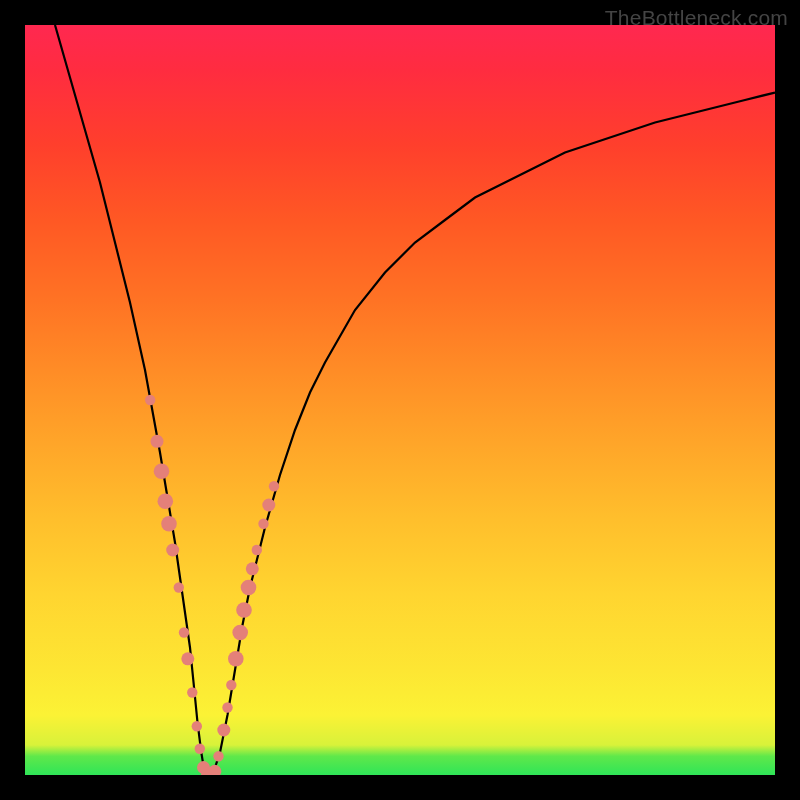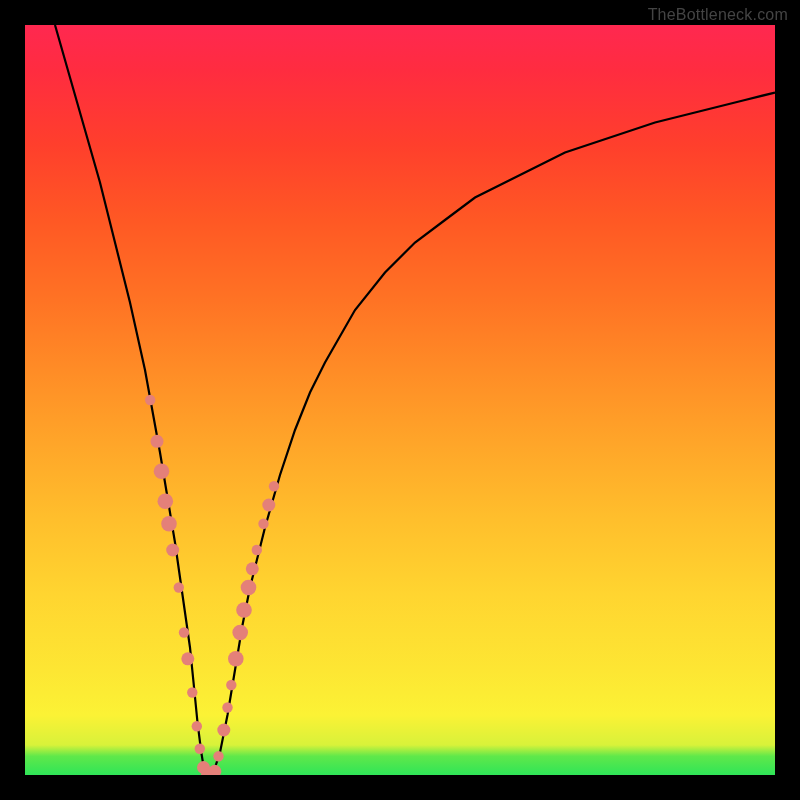--- a/index.html
+++ b/index.html
@@ -31,21 +31,21 @@
       #ff5824 74%,
       #ff3f2c 84%,
       #ff2c40 94%,
       #ff2850 100%);
   }
   .watermark {
     position: absolute;
     top: 6px;
     right: 12px;
     color: #444;
-    font-size: 16px;
+    font-size: 21px;
     font-weight: 500;
     letter-spacing: 0.2px;
   }
   svg.plot {
     position: absolute;
     left: 25px;
     top: 25px;
   }
 </style>
 </head>

